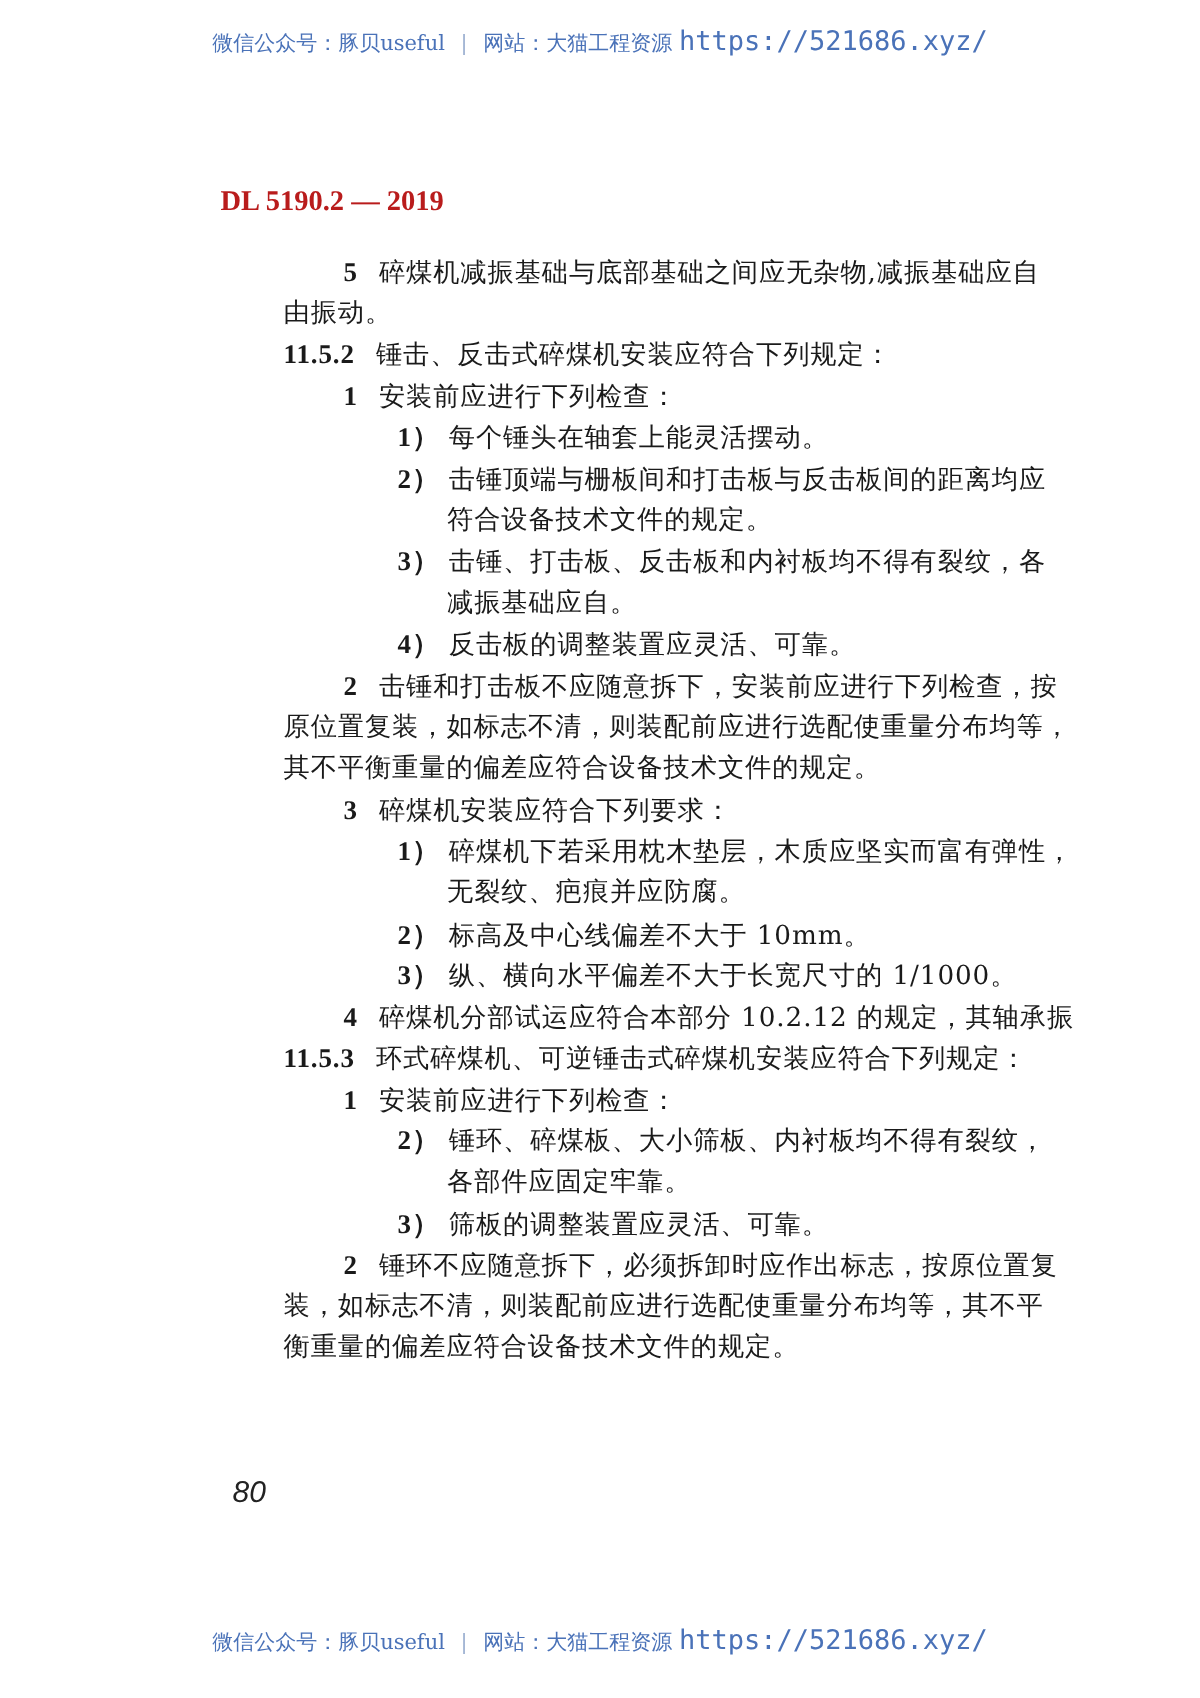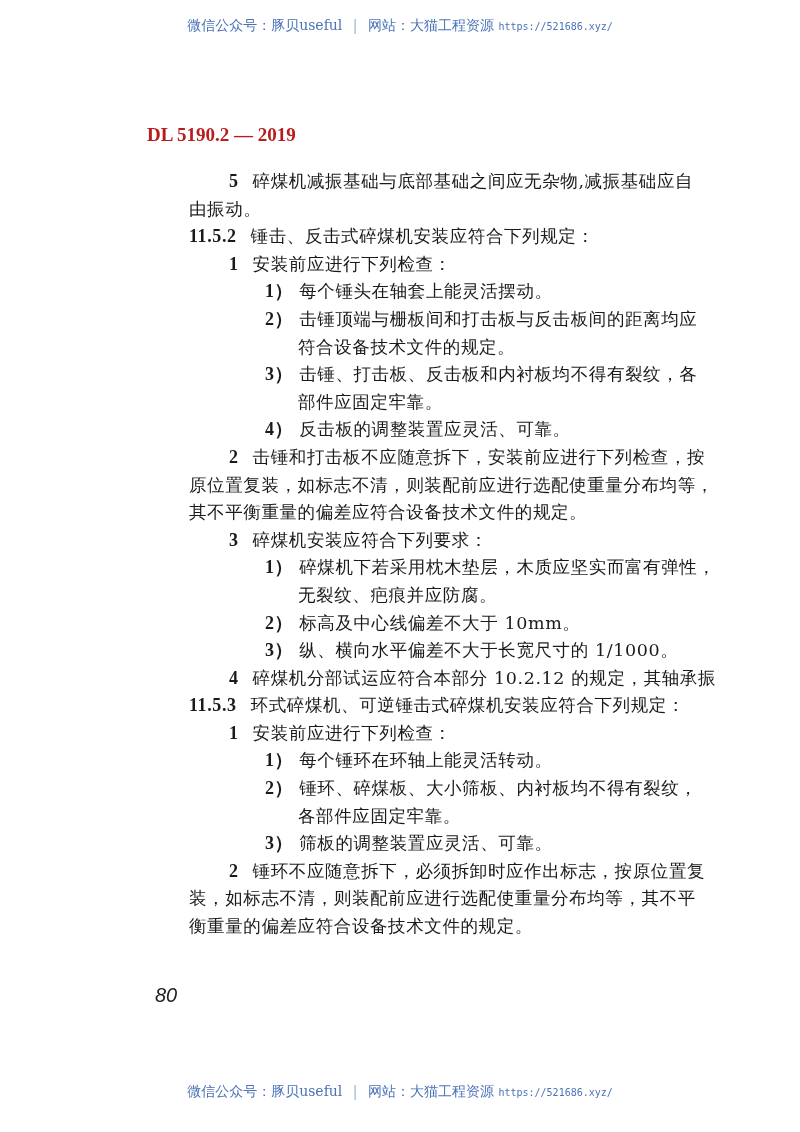--- a/index.html
+++ b/index.html
@@ -25,21 +25,21 @@
       color: #4a72b8;
       letter-spacing: 0;
       white-space: nowrap;
     }
     .watermark .sep {
       color: #9aaed0;
       margin: 0 6px;
     }
     .watermark .url {
       font-family: "DejaVu Sans Mono", "Liberation Mono", monospace;
-      font-size: 10px;
+      font-size: 18px;
     }
     .wm-top { top: 17px; }
     .wm-bottom { top: 1083px; }
 
     .doc-code {
       position: absolute;
       left: 147px;
       top: 124px;
       font-family: "Liberation Serif", "DejaVu Serif", serif;
       font-weight: bold;
@@ -96,34 +96,33 @@
 
 <div class="content" id="content">
     <div class="line ind-num"><span class="num">5</span><span class="gap"></span><span>碎煤机减振基础与底部基础之间应无杂物,减振基础应自</span></div>
     <div class="line "><span>由振动。</span></div>
     <div class="line ind-clause"><span class="num">11.5.2</span><span class="gap"></span><span>锤击、反击式碎煤机安装应符合下列规定：</span></div>
     <div class="line ind-num"><span class="num">1</span><span class="gap"></span><span>安装前应进行下列检查：</span></div>
     <div class="line ind-sub"><span class="num">1）</span><span class="gap" style="width: 6px;"></span><span>每个锤头在轴套上能灵活摆动。</span></div>
     <div class="line ind-sub"><span class="num">2）</span><span class="gap" style="width: 6px;"></span><span>击锤顶端与栅板间和打击板与反击板间的距离均应</span></div>
     <div class="line ind-sub-cont"><span>符合设备技术文件的规定。</span></div>
     <div class="line ind-sub"><span class="num">3）</span><span class="gap" style="width: 6px;"></span><span>击锤、打击板、反击板和内衬板均不得有裂纹，各</span></div>
-    <div class="line ind-sub-cont"><span>部件应固定牢靠。</span></div>
+    <div class="line ind-sub-cont"><span>减振基础应自。</span></div>
     <div class="line ind-sub"><span class="num">4）</span><span class="gap" style="width: 6px;"></span><span>反击板的调整装置应灵活、可靠。</span></div>
     <div class="line ind-num"><span class="num">2</span><span class="gap"></span><span>击锤和打击板不应随意拆下，安装前应进行下列检查，按</span></div>
     <div class="line "><span>原位置复装，如标志不清，则装配前应进行选配使重量分布均等，</span></div>
     <div class="line "><span>其不平衡重量的偏差应符合设备技术文件的规定。</span></div>
     <div class="line ind-num"><span class="num">3</span><span class="gap"></span><span>碎煤机安装应符合下列要求：</span></div>
     <div class="line ind-sub"><span class="num">1）</span><span class="gap" style="width: 6px;"></span><span>碎煤机下若采用枕木垫层，木质应坚实而富有弹性，</span></div>
     <div class="line ind-sub-cont"><span>无裂纹、疤痕并应防腐。</span></div>
     <div class="line ind-sub"><span class="num">2）</span><span class="gap" style="width: 6px;"></span><span>标高及中心线偏差不大于 10mm。</span></div>
     <div class="line ind-sub"><span class="num">3）</span><span class="gap" style="width: 6px;"></span><span>纵、横向水平偏差不大于长宽尺寸的 1/1000。</span></div>
     <div class="line ind-num"><span class="num">4</span><span class="gap"></span><span>碎煤机分部试运应符合本部分 10.2.12 的规定，其轴承振</span></div>
     <div class="line ind-clause"><span class="num">11.5.3</span><span class="gap"></span><span>环式碎煤机、可逆锤击式碎煤机安装应符合下列规定：</span></div>
     <div class="line ind-num"><span class="num">1</span><span class="gap"></span><span>安装前应进行下列检查：</span></div>
-    <div class="line ind-sub"><span class="num">1）</span><span class="gap" style="width: 6px;"></span><span>每个锤环在环轴上能灵活转动。</span></div>
     <div class="line ind-sub"><span class="num">2）</span><span class="gap" style="width: 6px;"></span><span>锤环、碎煤板、大小筛板、内衬板均不得有裂纹，</span></div>
     <div class="line ind-sub-cont"><span>各部件应固定牢靠。</span></div>
     <div class="line ind-sub"><span class="num">3）</span><span class="gap" style="width: 6px;"></span><span>筛板的调整装置应灵活、可靠。</span></div>
     <div class="line ind-num"><span class="num">2</span><span class="gap"></span><span>锤环不应随意拆下，必须拆卸时应作出标志，按原位置复</span></div>
     <div class="line "><span>装，如标志不清，则装配前应进行选配使重量分布均等，其不平</span></div>
     <div class="line "><span>衡重量的偏差应符合设备技术文件的规定。</span></div>
   </div>
 
 <div class="page-number">80</div>
 

